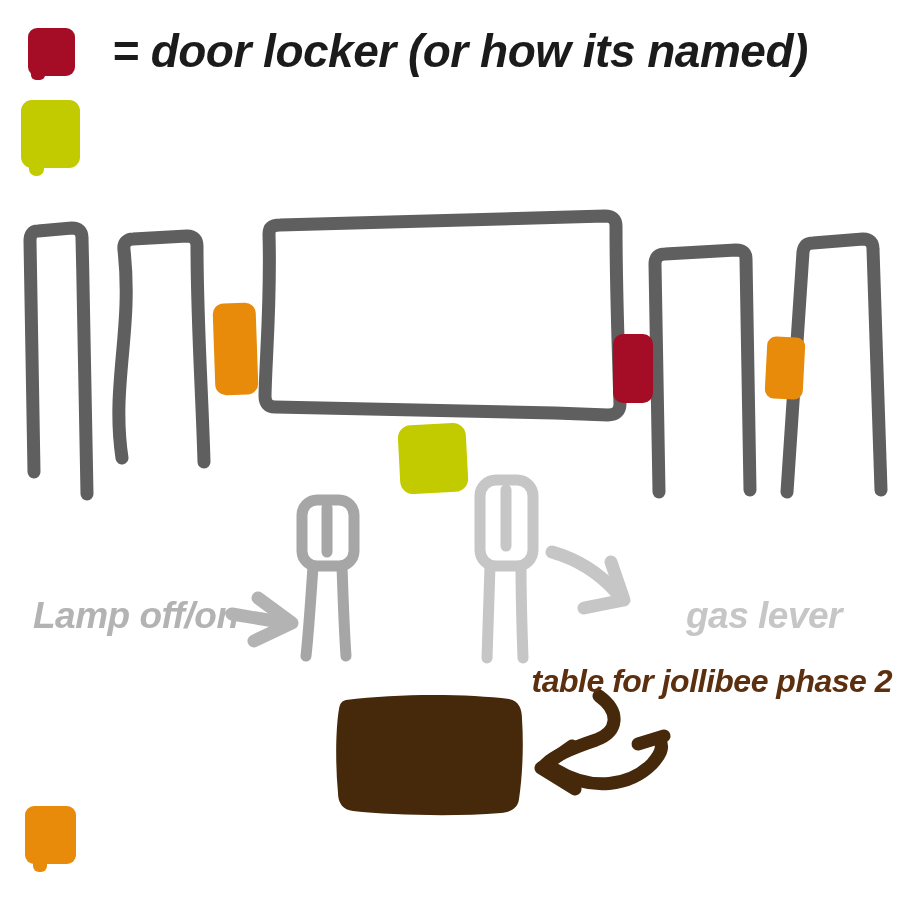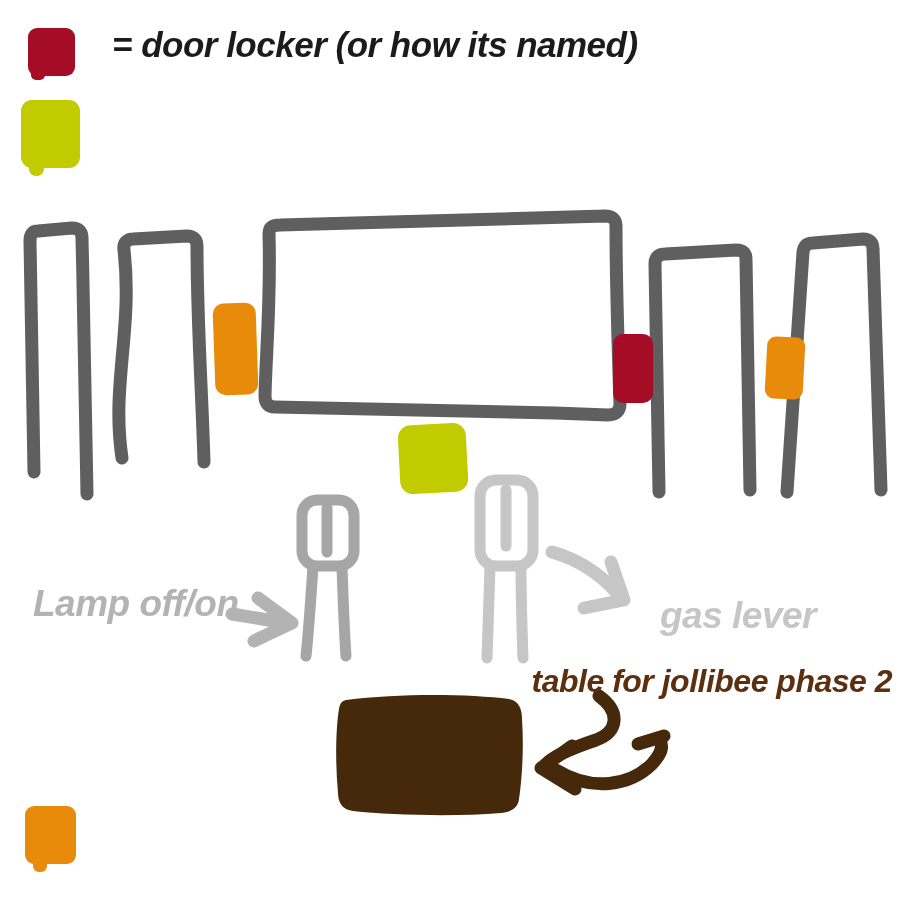--- a/index.html
+++ b/index.html
@@ -13,28 +13,28 @@
   #drawing{position:absolute;left:0;top:0;width:900px;height:900px;}
   .label{
     position:absolute;
     font-weight:bold;
     font-style:italic;
     letter-spacing:-0.5px;
     white-space:nowrap;
     line-height:1.1;
   }
   .legend-text{
-    font-size:35px;
+    font-size:46px;
     color:var(--text-black,#1b1b1b);
   }
   .gray-label{
     font-size:37px;
     color:var(--label-gray,#b5b5b5);
   }
-  .gray-label.lighter{color:var(--gas-gray,#c6c6c6);}
+  .gray-label.lighter{color:var(--gas-gray,#c6c6c6);margin-left:26px;}
   .brown-label{
     font-size:32px;
     color:var(--text-brown,#5c2f0e);
     text-align:center;
   }
   
   .outline{
     fill:none;
     stroke:var(--outline-gray,#5f5f5f);
     stroke-width:13;
@@ -128,20 +128,20 @@
       <path class="brown-stroke" d="M 599 696 C 621 712 618 732 596 740 C 572 748 554 756 546 764"></path>
       <path class="brown-stroke" d="M 572 746 L 541 768 L 575 789"></path>
       <path class="brown-stroke" d="M 556 770 C 592 792 630 786 652 764 C 660 755 664 748 660 741"></path>
       <path class="brown-stroke" d="M 638 744 L 664 736"></path>
     </g>
   </svg>
 
   <div class="label legend-text" style="left:112px;top:26px;">= door locker (or how its named)</div>
 
 
-  <div class="label gray-label" style="left:33px;top:584px;">Lamp off/on</div>
+  <div class="label gray-label" style="left:33px;top:596px;">Lamp off/on</div>
 
   <div class="label gray-label lighter" style="left:660px;top:596px;">gas lever</div>
 
   <div class="label brown-label" style="right:8px;top:664px;">table for jollibee phase 2</div>
 
 
 </div>
 
 </body></html>

